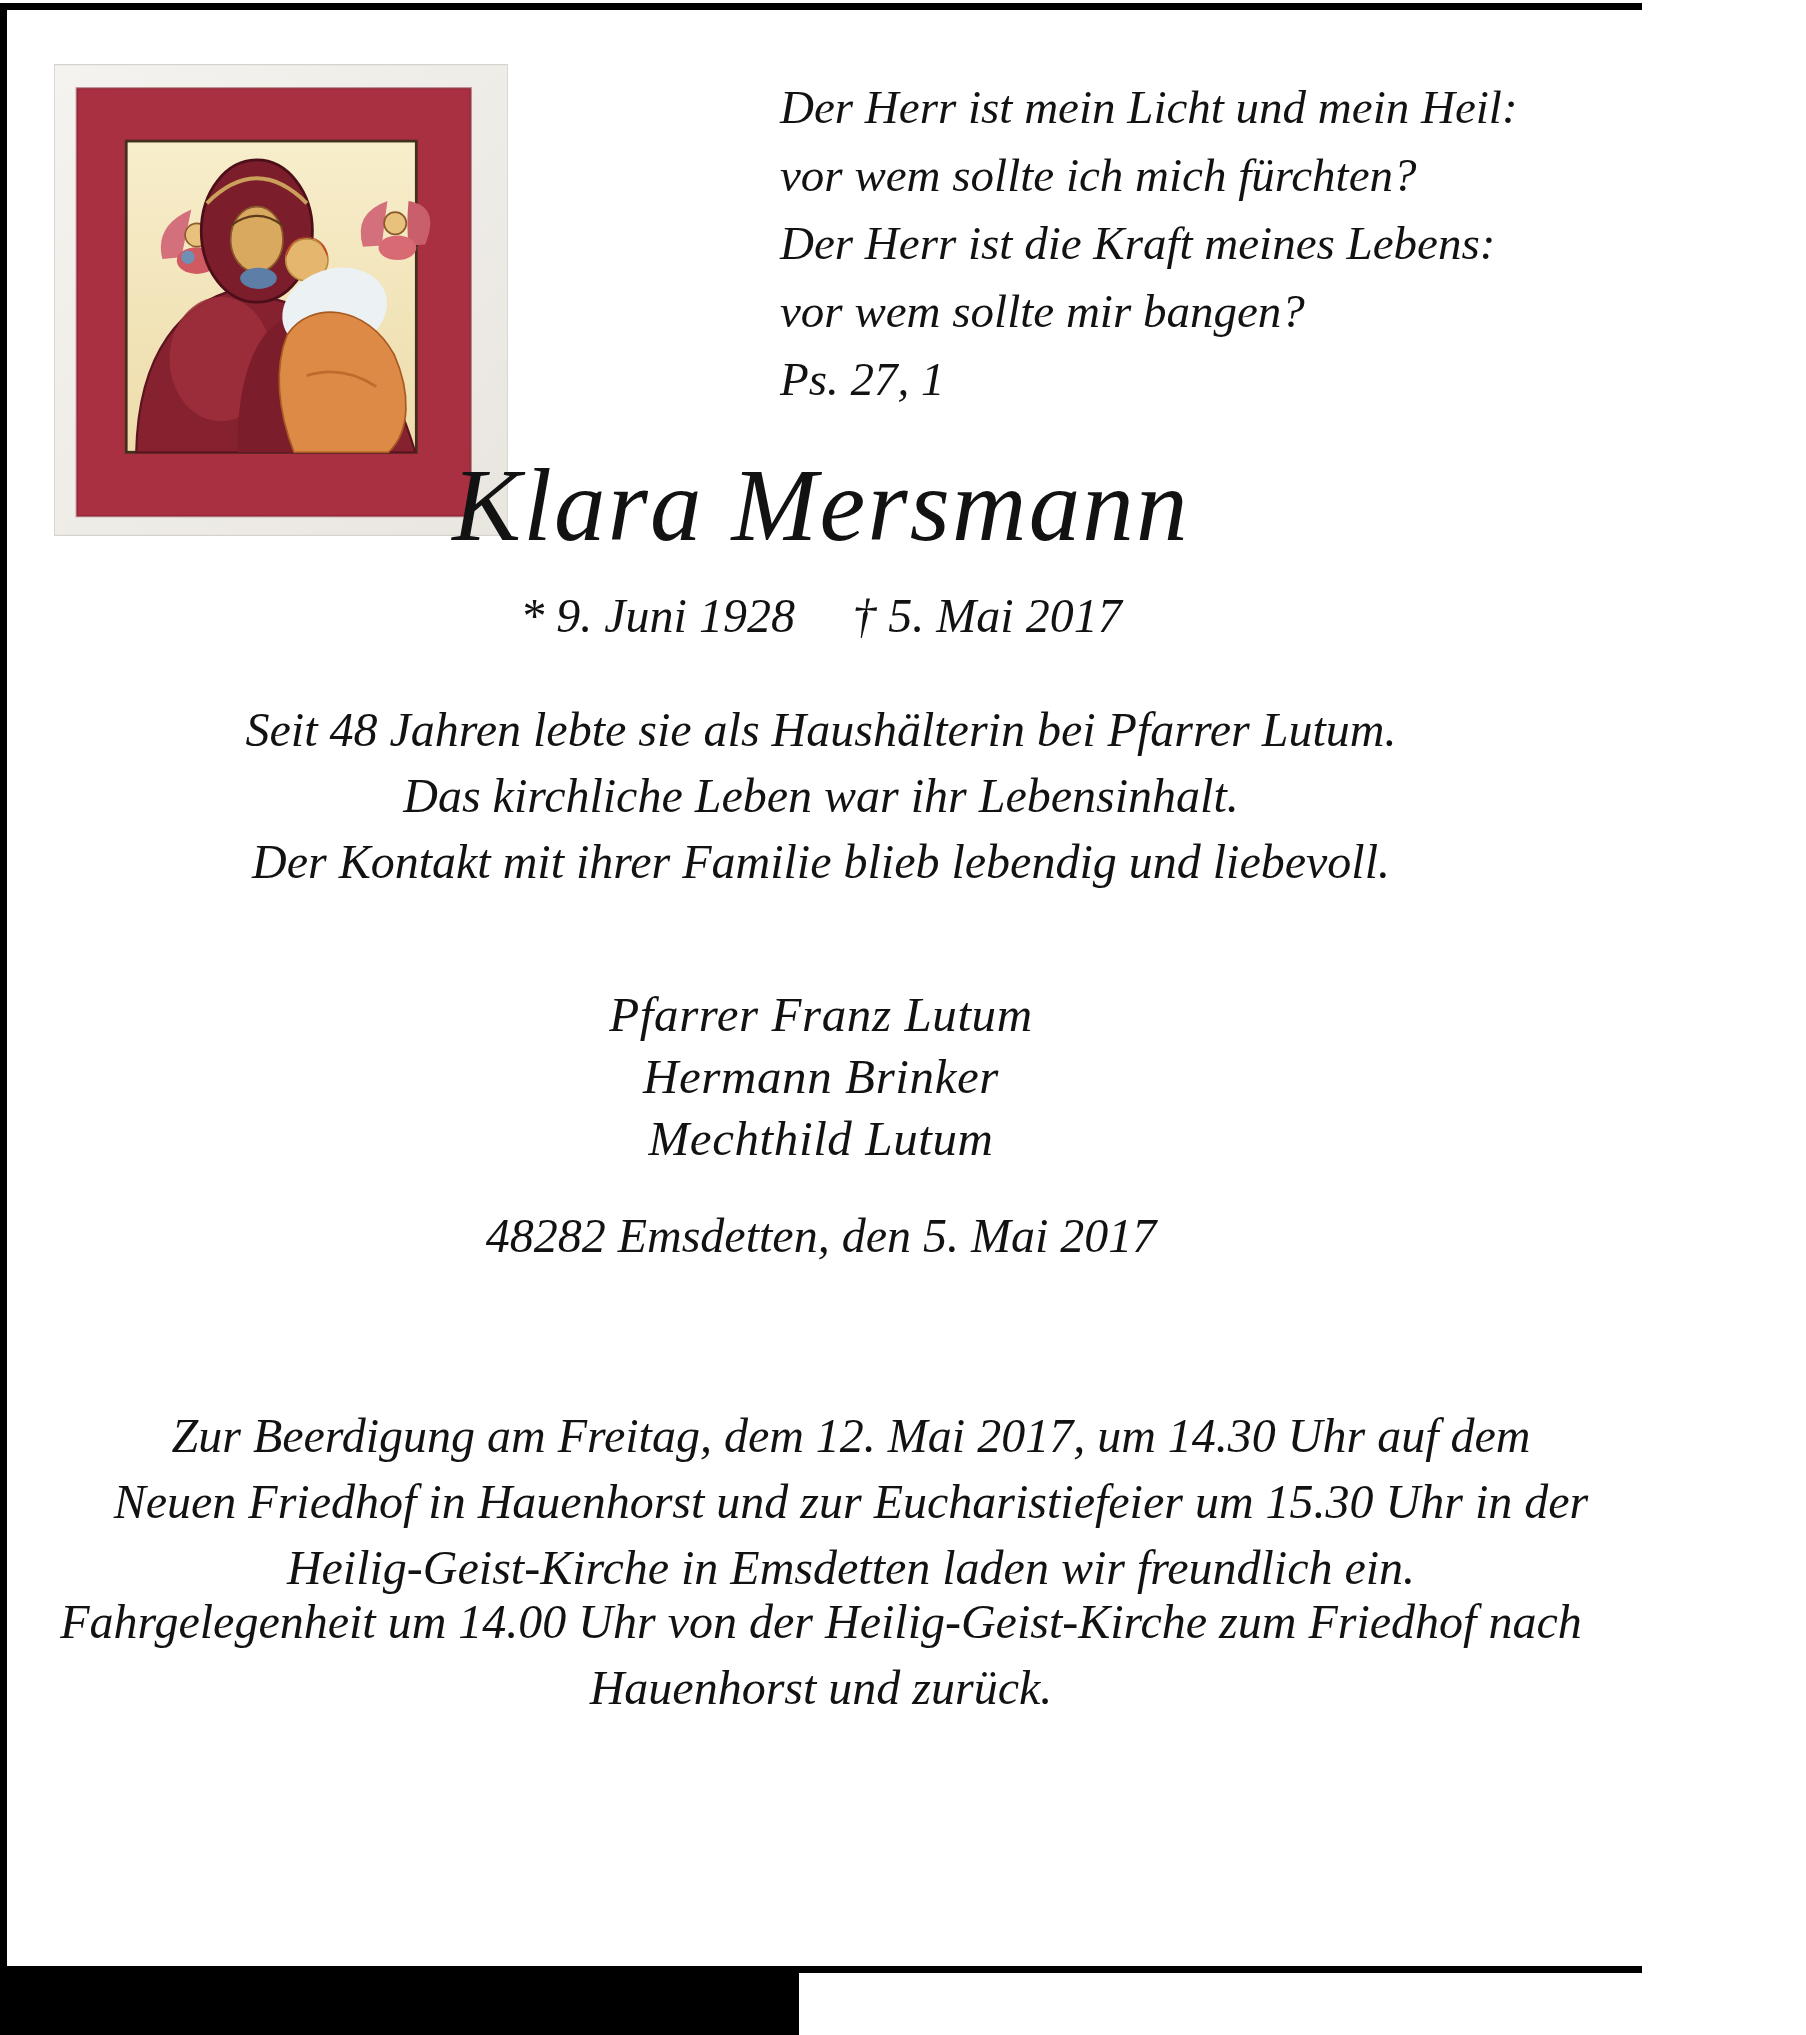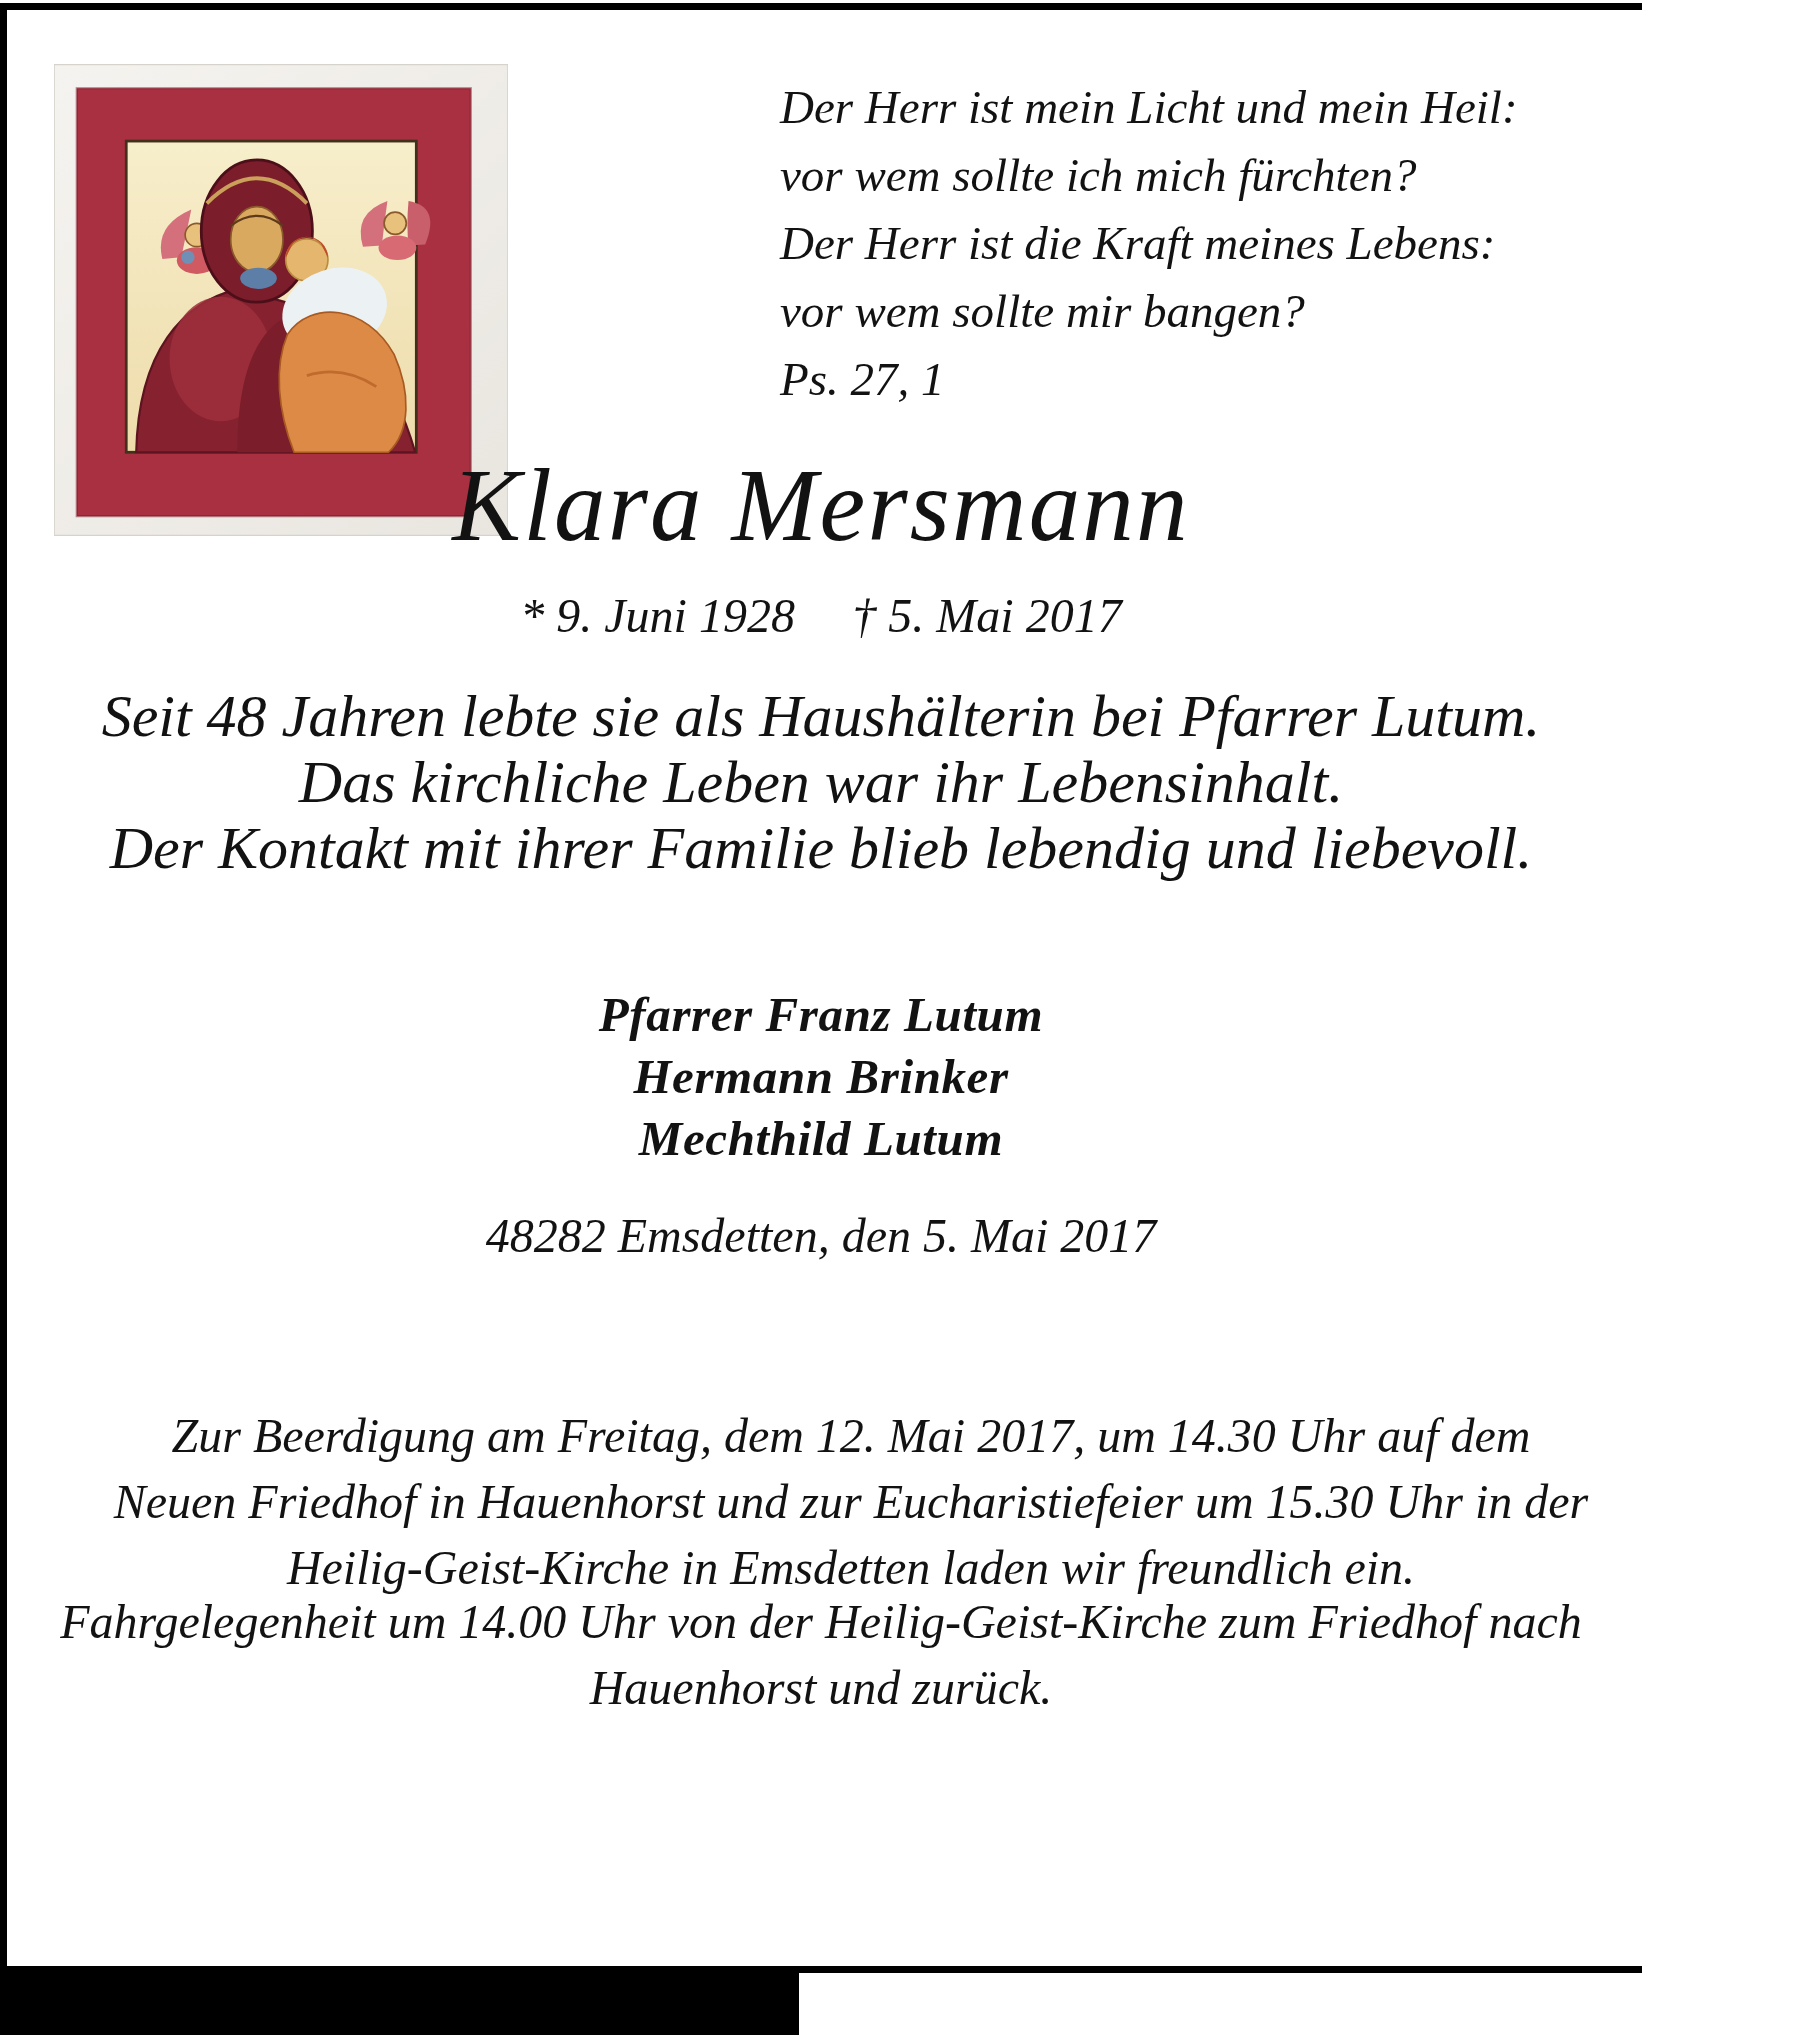--- a/index.html
+++ b/index.html
@@ -26,22 +26,22 @@
   .quote{
     position:absolute;left:780px;top:73px;text-align:left;
     font-style:italic;font-size:47px;line-height:68px;white-space:nowrap;
   }
   .name-line{
     top:454px;font-size:103px;line-height:103px;letter-spacing:2.2px;white-space:nowrap;
   }
   .dates-line{top:588px;font-size:48px;line-height:56px;white-space:nowrap;}
   .dates-line .birth{margin-right:23.4px;}
   .dates-line .death{margin-left:34px;}
-  .tribute{top:683px;font-size:60px;line-height:66px;}
-  .mourners{top:984px;font-size:49px;line-height:62px;font-weight:bold;letter-spacing:0.6px;}
+  .tribute{top:697px;font-size:48px;line-height:66px;}
+  .mourners{top:984px;font-size:49px;line-height:62px;font-weight:normal;letter-spacing:0.6px;}
   .place-date{top:1202px;font-size:48px;line-height:68px;}
   .funeral{top:1403px;font-size:48px;line-height:66px;padding-left:30px;}
   .transport{top:1589px;font-size:48px;line-height:66px;}
   .donation{top:1741px;font-size:48px;line-height:66px;}
   .line{white-space:nowrap;}
 </style>
 </head>
 <body>
 
 <div class="page">

